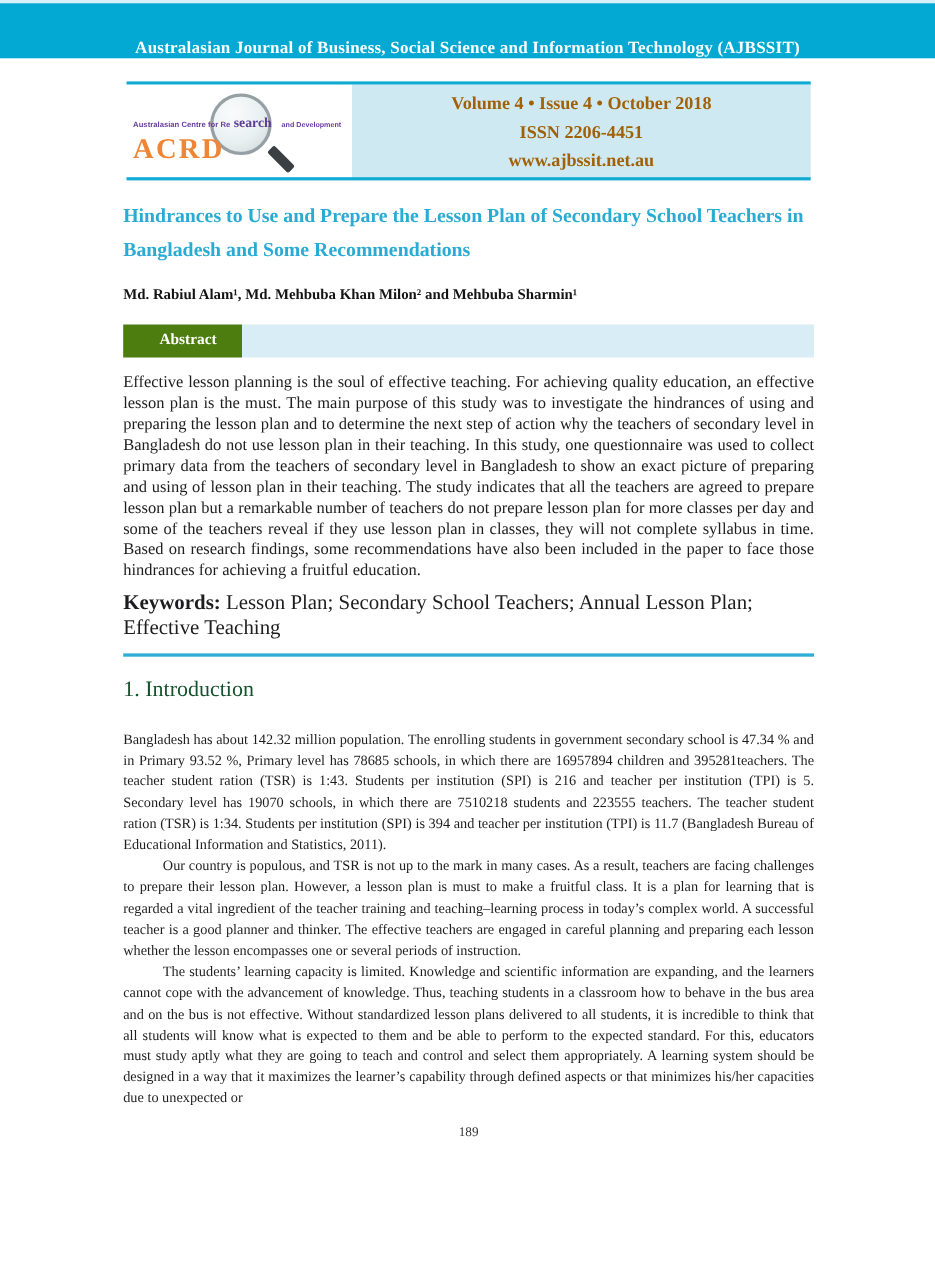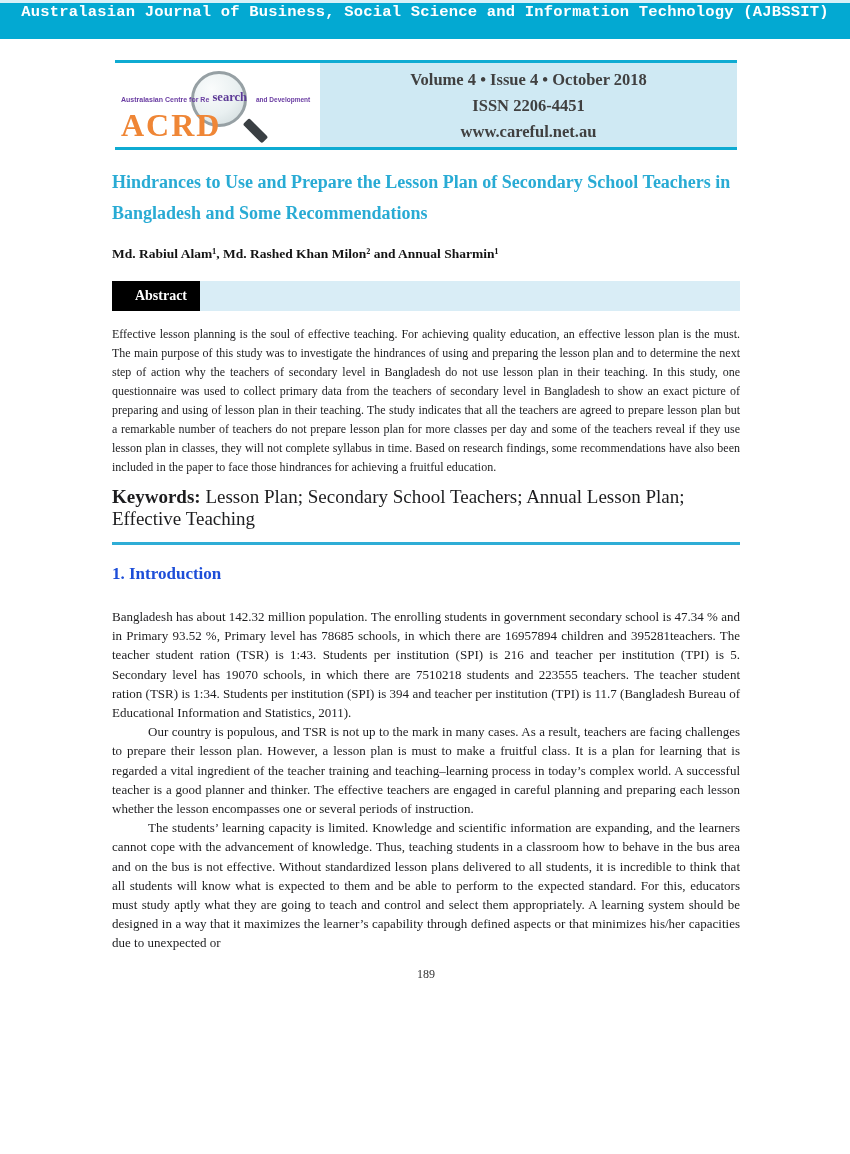--- a/index.html
+++ b/index.html
@@ -8,39 +8,39 @@
     position: relative;
     width: 850px;
     height: 1154px;
     background: #ffffff;
     overflow: hidden;
     font-family: "Liberation Serif", serif;
     color: #1d1d1f;
   }
   
   .banner {
-    height: 39px;
+    height: 53px;
     background: #03a9d2;
     border-top: 3px solid #d8f0f7;
-    display: flex; align-items: flex-start; justify-content: center; font-family: Liberation Mono, monospace;
+    display: flex; align-items: flex-end; justify-content: center;
   }
   .banner-title { color: #ffffff; font-weight: 700; font-size: 15.5px; letter-spacing: .2px; }
 
   
   .masthead {
     margin: 21px 113px 0 115px;
     display: flex;
     border-top: 3px solid #0fabd2;
     border-bottom: 3px solid #0fabd2;
     height: 90px;
   }
   .logo-cell { position: relative; width: 196px; flex: none; background: #ffffff; }
   .mast-gap  { width: 9px; flex: none; background: #ffffff; }
   .vol-cell  { flex: 1; background: #cfe9f3; text-align: center; padding-top: 4px; }
-  .vol-line  { color: #404040; font-weight: 700; font-size: 16.5px; line-height: 26px; }
+  .vol-line  { color: #a16207; font-weight: 700; font-size: 16.5px; line-height: 26px; }
 
   .mag-circle {
     position: absolute; left: 76px; top: 8px; width: 56px; height: 56px;
     border: 3px solid #96a0a4; border-radius: 50%;
     background: radial-gradient(circle at 35% 30%, #fafcfc 0%, #e9f0f1 55%, #ccd7d9 100%);
   }
   .mag-handle {
     position: absolute; left: 128px; top: 58px; width: 9px; height: 27px;
     background: #3a3f43; border-radius: 2px;
     transform: rotate(-45deg); transform-origin: 4px 2px;
@@ -52,43 +52,43 @@
   .search-label {
     position: absolute; left: 79px; top: 27px; width: 53px; text-align: right;
     font-family: Liberation Serif, serif; font-size: 12.5px; font-weight: 700; color: #5c3a96;
   }
   .org-suffix {
     position: absolute; left: 141px; top: 33px; white-space: nowrap;
     font-family: "Liberation Sans", sans-serif; font-size: 6.5px; font-weight: 700; color: #6a3da2;
   }
   .acronym {
     position: absolute; left: 6px; top: 44px;
-    font-size: 32px; font-weight: 700; color: #ef8636; letter-spacing: 2px;
+    font-size: 26px; font-weight: 700; color: #ef8636; letter-spacing: 2px;
   }
 
   
   .content { margin: 0 110px 0 112px; }
   .title   { margin: 17px 0 0; font-size: 18px; line-height: 31px; font-weight: 700; color: #29abd4; }
   .authors { margin: 17px 0 0; font-size: 13.5px; font-weight: 700; color: #141414; }
   .affiliations { margin: 8px 0 0; font-size: 13.5px; line-height: 22px; text-align: justify; }
 
   .abstract-row   { margin: 19px 0 0; display: flex; height: 30px; }
   .abstract-label {
-    width: 88px; background: #000000; color: #fff; font-weight: 700; font-size: 14px;
+    width: 108px; background: #4d7c0f; color: #fff; font-weight: 700; font-size: 14px;
     display: flex; align-items: center; justify-content: center; padding-left: 10px;
   }
   .abstract-bar { flex: 1; background: #d9edf6; }
 
-  .abstract-text { margin: 14px 0 0; font-size: 12px; line-height: 19px; text-align: justify; }
+  .abstract-text { margin: 14px 0 0; font-size: 15px; line-height: 19px; text-align: justify; }
   .keywords      { margin: 9px 0 0; font-size: 19px; }
   .keywords b    { font-weight: 700; }
 
   .divider { margin: 12px 0 0; height: 3px; background: #2fadd6; border: none; }
 
-  .section-heading { margin: 19px 0 0; font-size: 17px; font-weight: 700; color: #1d4ed8; }
+  .section-heading { margin: 19px 0 0; font-size: 20px; font-weight: 400; color: #14532d; }
   .body-para { margin: 23px 0 0; font-size: 13px; line-height: 19.2px; text-align: justify; }
   .body-para.cont { margin-top: 0; text-indent: 36px; }
 
   .page-number { margin-top: 14px; text-align: center; font-size: 12px; color: #333; }
 </style>
 </head>
 <body>
 
 <div class="page">
 
@@ -102,29 +102,29 @@
       <span class="mag-handle"></span>
       <span class="org-prefix">Australasian Centre for Re</span>
       <span class="search-label">search</span>
       <span class="org-suffix">and Development</span>
       <span class="acronym">ACRD</span>
     </div>
     <div class="mast-gap"></div>
     <div class="vol-cell">
       <div class="vol-line">Volume 4 • Issue 4 • October 2018</div>
       <div class="vol-line">ISSN  2206-4451</div>
-      <div class="vol-line">www.careful.net.au</div>
+      <div class="vol-line">www.ajbssit.net.au</div>
     </div>
   </div>
 
   <div class="content">
 
     <h1 class="title">Hindrances to Use and Prepare the Lesson Plan of Secondary School Teachers in Bangladesh and Some Recommendations</h1>
 
-    <p class="authors">Md. Rabiul Alam¹, Md. Rashed Khan Milon² and  Annual Sharmin¹</p>
+    <p class="authors">Md. Rabiul Alam¹, Md. Mehbuba Khan Milon² and  Mehbuba Sharmin¹</p>
 
 
     <div class="abstract-row">
       <div class="abstract-label">Abstract</div>
       <div class="abstract-bar"></div>
     </div>
 
     <p class="abstract-text">Effective lesson planning is the soul of effective teaching. For achieving quality education, an effective lesson plan is the must. The main purpose of this study was to investigate the hindrances of using and preparing the lesson plan and to determine the next step of action why the teachers of secondary level in Bangladesh do not use lesson plan in their teaching. In this study, one questionnaire was used to collect primary data from the teachers of secondary level in Bangladesh to show an exact picture of preparing and using of lesson plan in their teaching. The study indicates that all the teachers are agreed to prepare lesson plan but a remarkable number of teachers do not prepare lesson plan for more classes per day and some of the teachers reveal if they use lesson plan in classes, they will not complete syllabus in time. Based on research findings, some recommendations have also been included in the paper to face those hindrances for achieving a fruitful education.</p>
 
     <p class="keywords"><b>Keywords:</b><span> Lesson Plan; Secondary School Teachers; Annual Lesson Plan; Effective Teaching</span></p>

